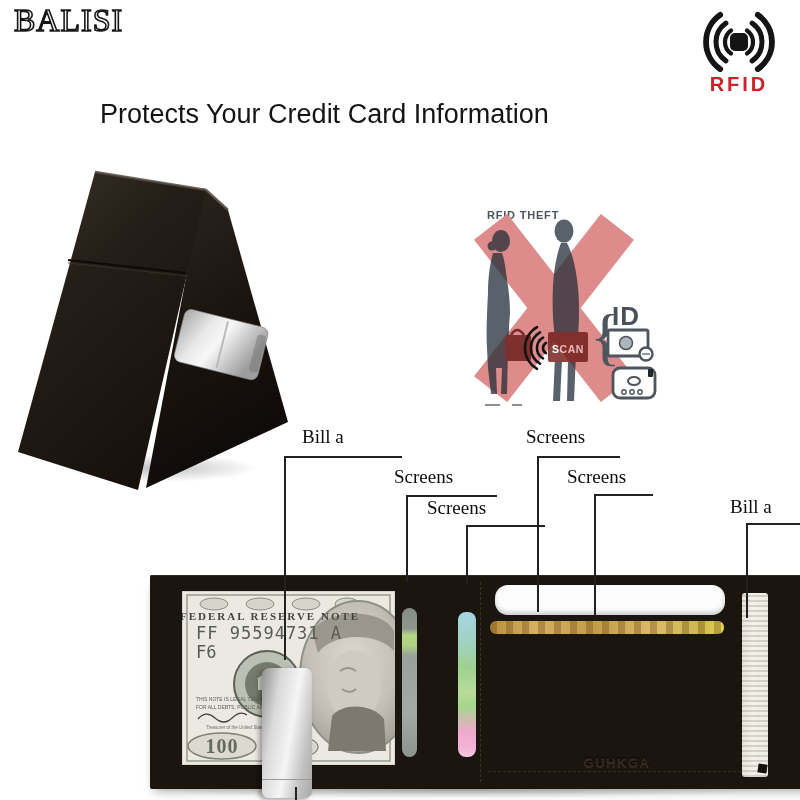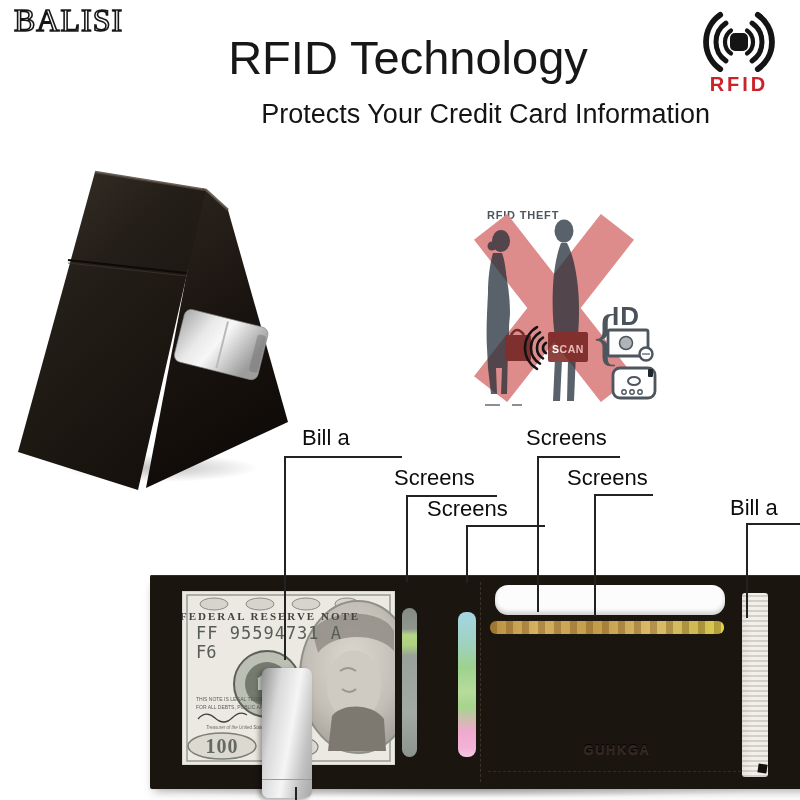--- a/index.html
+++ b/index.html
@@ -7,31 +7,31 @@
          font-family:"Liberation Sans",sans-serif;}
 
   
   .brand{position:absolute;left:14px;top:2px;font-family:"Liberation Serif",serif;
          font-size:32px;letter-spacing:1px;color:#fafafa;-webkit-text-stroke:1.6px #161616;}
   @supports not (-webkit-text-stroke:1px black){ .brand{color:#161616;} }
 
   
   .title{position:absolute;left:108px;top:30px;width:600px;text-align:center;
          font-size:47px;color:#171717;}
-  .subtitle{position:absolute;left:100px;width:610px;text-align:right;
+  .subtitle{position:absolute;left:100px;width:610px;text-align:left;
             font-size:27px;color:#141414;}
   .subtitle.l1{top:99px;} .subtitle.l2{top:134px;}
 
   
   .rfid-badge{position:absolute;left:686px;top:6px;width:106px;}
   .rfid-badge .lbl{width:106px;text-align:center;font-size:20px;font-weight:bold;
                    letter-spacing:3px;color:#cc2229;margin-top:-3px;}
 
   
-  .ann{position:absolute;font-family:Liberation Sans, sans-serif;font-size:22px;
+  .ann{position:absolute;font-family:Liberation Serif, serif;font-size:19px;
        color:#0d0d0d;line-height:1;z-index:6;white-space:nowrap;}
   .ln{position:absolute;background:#222222;z-index:6;}
 
   
   .floor-shadow{position:absolute;left:140px;top:780px;width:640px;height:18px;z-index:1;
     background:radial-gradient(ellipse at center, rgba(0,0,0,.20) 0%, rgba(0,0,0,0) 70%);}
   .wallet{position:absolute;left:150px;top:575px;width:680px;height:214px;z-index:2;
           background:#1b1510;border-radius:2px;
           box-shadow:inset 0 1px 0 #332a21, 0 6px 10px -4px rgba(0,0,0,.35);}
   .wallet .bill{position:absolute;left:32px;top:16px;width:213px;height:174px;}
@@ -51,34 +51,33 @@
   .white-slot{position:absolute;left:345px;top:10px;width:230px;height:30px;border-radius:13px;
     background:#fcfcfc;box-shadow:inset 0 -3px 4px rgba(0,0,0,.18);}
   .gold-card{position:absolute;left:340px;top:46px;width:234px;height:13px;border-radius:6px;
     background:repeating-linear-gradient(90deg, rgba(104,70,22,.35) 0 7px, rgba(0,0,0,0) 7px 16px),
                linear-gradient(90deg,#b98f3e 0%,#d6b160 20%,#c39c49 45%,#dcbb69 70%,#ccba4e 90%,#e4d54f 100%);}
   .bill-strip{position:absolute;left:592px;top:18px;width:26px;height:184px;border-radius:3px;
     background:repeating-linear-gradient(0deg, rgba(125,125,118,.28) 0 2px, rgba(0,0,0,0) 2px 5px),
                linear-gradient(90deg,#e7e4dc 0%,#f4f1ea 40%,#efece4 100%);}
   .bill-strip .notch{position:absolute;right:1px;bottom:4px;width:9px;height:9px;background:#140f0b;
     transform:rotate(8deg);}
-  .emboss{position:absolute;left:421px;top:167px;width:92px;text-align:center;
+  .emboss{position:absolute;left:421px;top:180px;width:92px;text-align:center;
     font-size:13px;font-weight:bold;letter-spacing:1.5px;color:#332820;
     text-shadow:0 -1px 1px #000, 0 1px 1px #3d3228;}
 
   .svg-abs{position:absolute;}
 </style>
 </head>
 <body>
 
 <div class="stage">
 
   <div class="brand">BALISI</div>
 
-  <div class="title">RFID Technology</div>
   <div class="subtitle l1">Protects Your Credit Card Information</div>
 
   <div class="rfid-badge">
     <svg width="106" height="66" viewBox="0 0 106 66">
       <rect x="44" y="27" width="18" height="18" rx="5" fill="#141414"></rect>
       <g fill="none" stroke="#141414" stroke-linecap="round">
         <path d="M45 24.5 A14 14 0 0 0 45 47.5" stroke-width="4.2"></path>
         <path d="M39.9 17.1 A23 23 0 0 0 39.9 54.9" stroke-width="5"></path>
         <path d="M34.2 8.9 A33 33 0 0 0 34.2 63.1" stroke-width="5.8"></path>
         <path d="M61 24.5 A14 14 0 0 1 61 47.5" stroke-width="4.2"></path>

